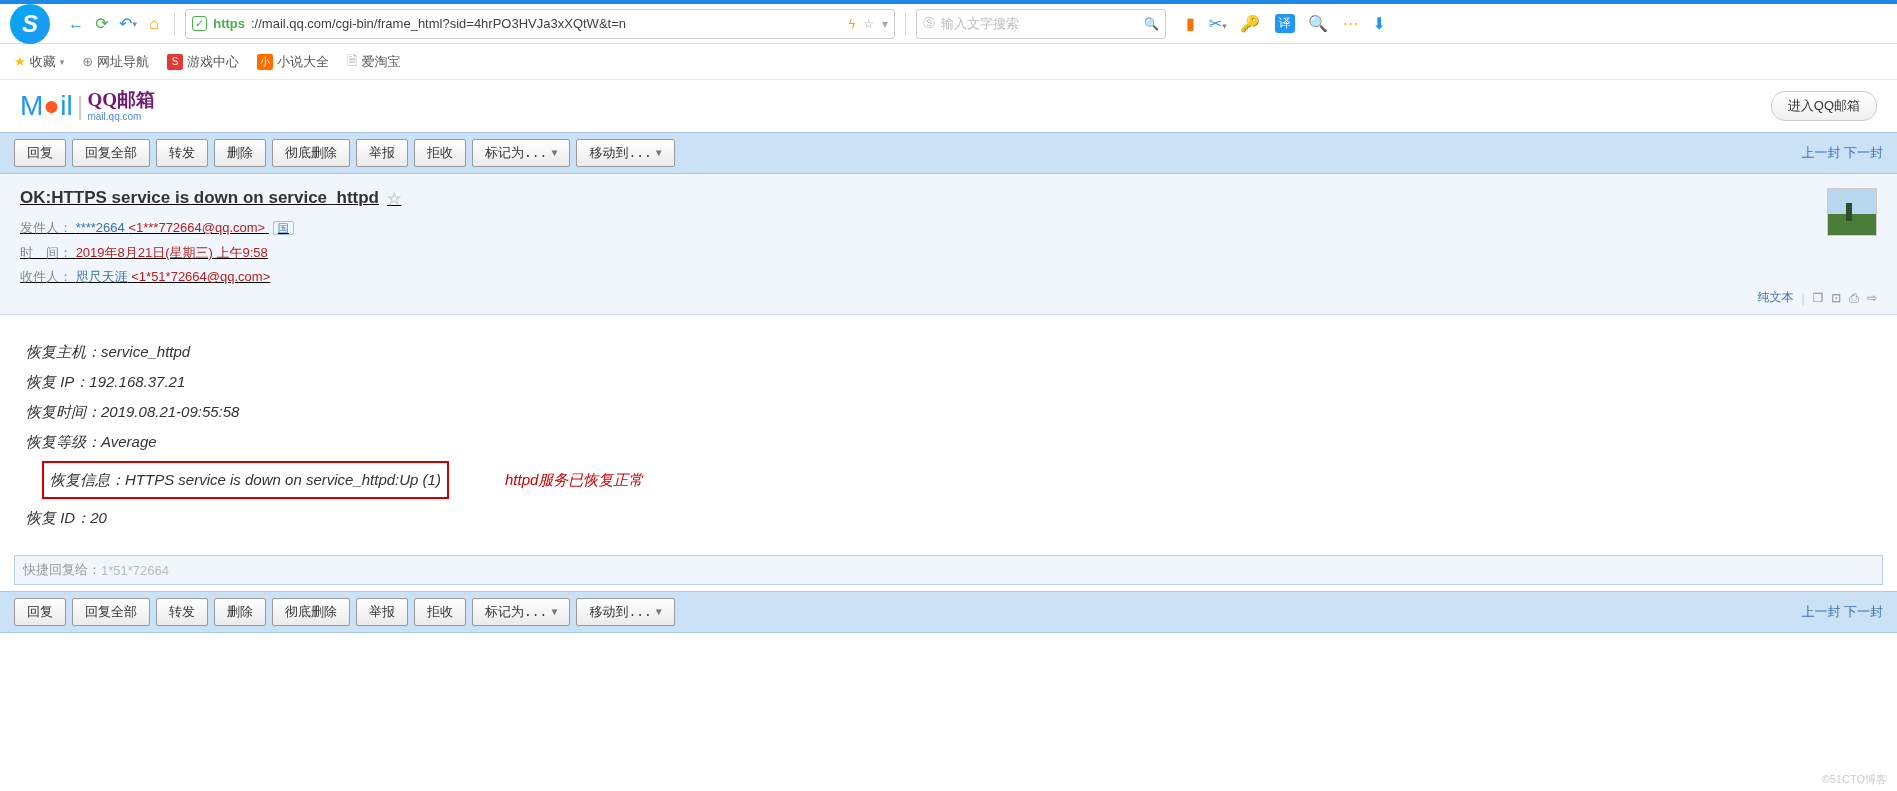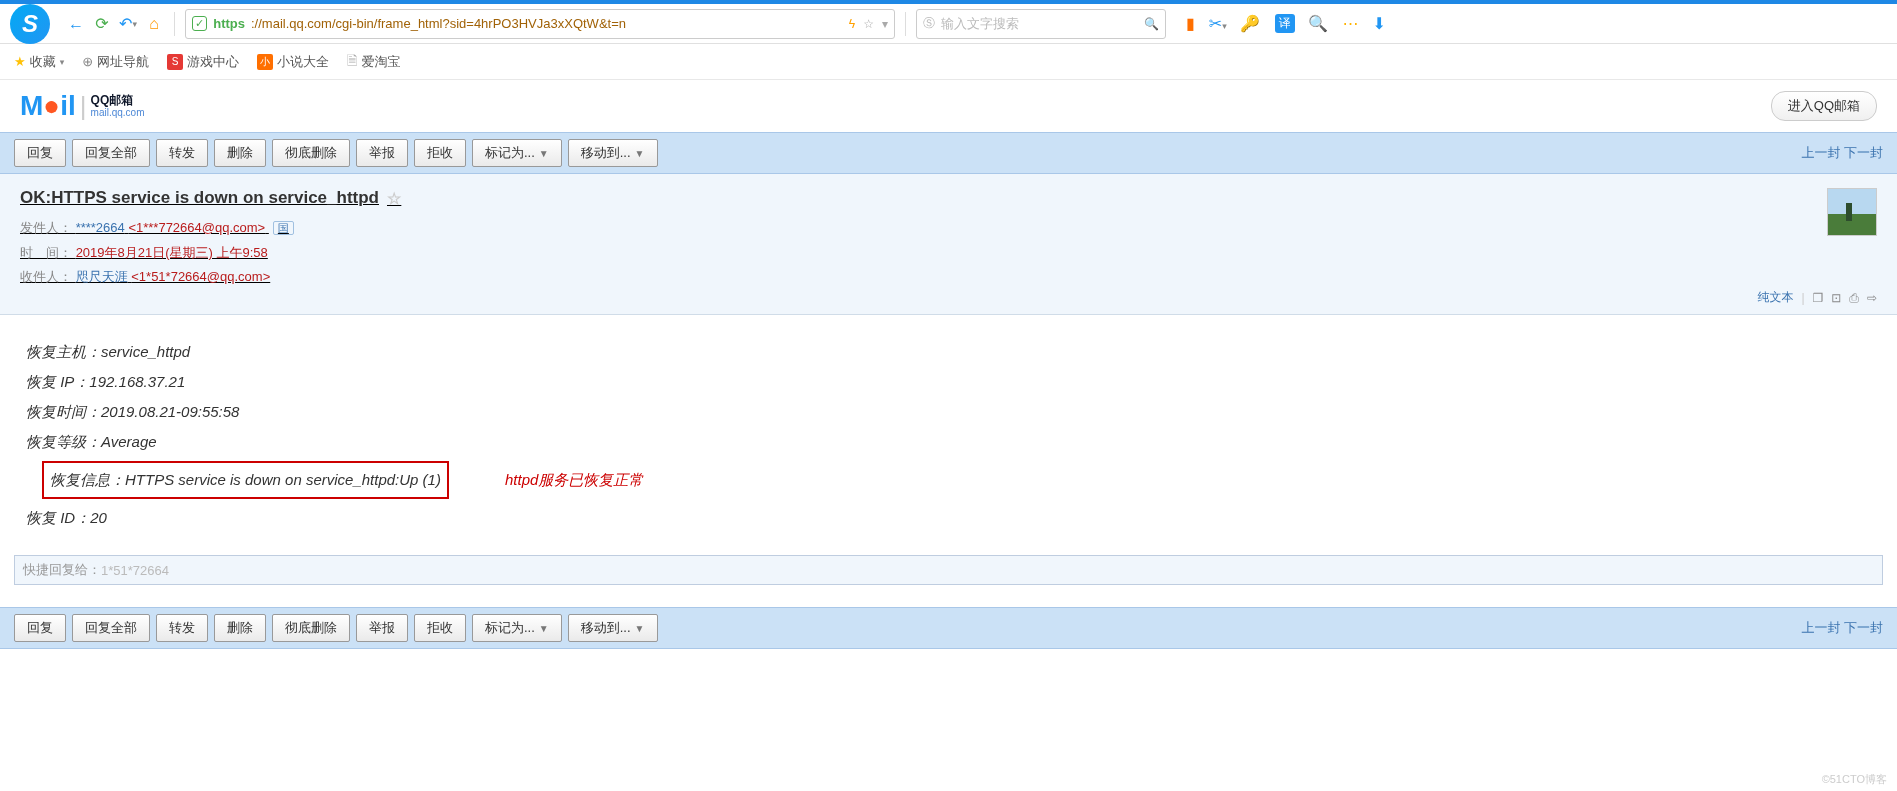--- a/index.html
+++ b/index.html
@@ -8,21 +8,21 @@
     
     .top-accent { height: 4px; background: #1e88e5; }
     .browser-row { display: flex; align-items: center; height: 40px; padding: 0 10px; gap: 6px; border-bottom: 1px solid #e0e0e0; }
     .logo-s { width: 40px; height: 40px; border-radius: 50%; background: linear-gradient(135deg, #03a9f4, #2196f3); position: relative; margin-right: 10px; display:flex;align-items:center;justify-content:center;color:#fff;font-size:24px;font-weight:bold;font-style:italic;}
     .nav-icon { width: 20px; height: 20px; display: inline-flex; align-items: center; justify-content: center; color: #888; font-size: 16px; cursor: pointer; padding: 0 6px; }
     .nav-icon.green { color: #4caf50; }
     .nav-icon.blue { color: #2196f3; }
     .sep { width: 1px; height: 24px; background: #ddd; margin: 0 4px; }
     .url-bar { display: flex; align-items: center; height: 30px; border: 1px solid #ccc; border-radius: 3px; flex: 0 0 710px; padding: 0 6px; gap: 6px; }
     .url-https { color: #4caf50; font-weight: bold; font-size: 13px; }
-    .url-rest { color: #a16207; font-size: 13px; white-space: nowrap; overflow: hidden; flex: 1; }
+    .url-rest { color: #404040; font-size: 13px; white-space: nowrap; overflow: hidden; flex: 1; }
     .url-actions { display: flex; gap: 8px; color: #aaa; margin-left: 10px; }
     .search-box { display: flex; align-items: center; height: 30px; border: 1px solid #ccc; border-radius: 3px; width: 250px; padding: 0 6px; gap: 6px; color: #aaa; }
     .search-box input { border: none; outline: none; flex: 1; font-size: 13px; color: #333; }
     .search-box input::placeholder { color: #bbb; }
     .right-icons { display: flex; gap: 14px; align-items: center; margin-left: 14px; }
     .ri { font-size: 16px; cursor: pointer; }
     .scissors { color: #2196f3; }
     .key { color: #ffa000; }
     .translate { background: #2196f3; color: #fff; border-radius: 3px; padding: 1px 4px; font-size: 12px; }
     .teal { color: #009688; }
@@ -34,29 +34,29 @@
     .bk { display: flex; align-items: center; gap: 4px; color: #555; font-size: 13px; cursor: pointer; }
     .star-y { color: #ffc107; }
     .globe { color: #888; }
     .red-sq { background:#e53935;color:#fff;width:16px;height:16px;display:inline-flex;align-items:center;justify-content:center;border-radius:2px;font-size:10px;}
     .orange-sq { background:#ff6f00;color:#fff;width:16px;height:16px;display:inline-flex;align-items:center;justify-content:center;border-radius:2px;font-size:10px;}
     .doc-ic { color:#aaa; }
 
     
     .mail-header { display: flex; align-items: center; justify-content: space-between; padding: 10px 20px; }
     .mail-logo { display: flex; align-items: center; gap: 4px; }
-    .mail-logo .m { font-size: 28px; font-weight: bold; color: #2196f3; }
+    .mail-logo .m { font-size: 28px; font-weight: normal; color: #2196f3; }
     .mail-logo .sub { display:flex;flex-direction:column;line-height:1.1;}
-    .mail-logo .sub .cn { color:#0f172a;font-size:12px;font-weight:bold;}
+    .mail-logo .sub .cn { color:#701a75;font-size:19px;font-weight:bold;font-family:Liberation Serif, serif;}
     .mail-logo .sub .en { color:#4d88d6;font-size:10px;}
     .enter-btn { border: 1px solid #ccc; background: linear-gradient(#fff,#f0f0f0); padding: 5px 16px; border-radius: 14px; cursor: pointer; font-size: 13px; color: #333; }
 
     
     .mail-toolbar { background: #cbe1f6; border-top: 1px solid #a9c7e8; border-bottom: 1px solid #a9c7e8; padding: 6px 14px; display: flex; align-items: center; gap: 6px; }
-    .tb-btn { border: 1px solid #999; background: linear-gradient(#fff,#eaeaea); padding: 4px 12px; border-radius: 2px; cursor: pointer; font-size: 13px; color: #333; white-space:nowrap; display:inline-flex;align-items:center;gap:4px;}
+    .tb-btn { border: 1px solid #999; background: linear-gradient(#fff,#eaeaea); padding: 4px 12px; border-radius: 2px; cursor: pointer; font-size: 13px; color: #333; white-space:nowrap; display:inline-flex;align-items:center;gap:4px;font-family:Liberation Mono, monospace;}
     .tb-btn .car { color:#777;font-size:10px;}
     .nav-text { margin-left: auto; color: #3b73af; font-size: 13px; cursor: pointer; }
 
     
     .msg-header { background: #f0f6fc; border-bottom: 1px solid #d0dce8; padding: 14px 20px 24px; position: relative; text-decoration: underline; }
     .msg-subject { font-size: 17px; font-weight: bold; color: #333; display: flex; align-items: center; gap: 8px; }
     .star-off { color: #ccc; font-size: 16px; cursor: pointer; }
     .msg-meta { margin-top: 8px; color: #888; font-size: 13px; line-height: 1.9; }
     .msg-meta .val { color: #b91c1c; }
     .msg-meta .chip { border:1px solid #a0c0e0;color:#3b73af;padding:0 4px;border-radius:2px;font-size:11px;margin-left:4px;}
@@ -67,21 +67,21 @@
     .hdr-actions .divider{color:#ccc;}
     .hdr-actions .ic{cursor:pointer;}
 
     
     .msg-body { padding: 22px 26px; font-size: 15px; color: #333; line-height: 2.0; font-style: italic; }
     .info-box { border: 2px solid #cc0000; padding: 2px 6px; display: inline-block; margin: 4px 16px; }
     .annotation { color: #cc0000; font-size: 15px; margin-left: 40px; }
     .info-row{display:flex;align-items:center;}
 
     
-    .quick-reply-wrap { padding: 0 14px 22px; }
+    .quick-reply-wrap { padding: 0 14px 6px; }
     .quick-reply { border: 1px solid #bfcde0; background: #f0f6fc; padding: 6px 8px; color: #999; font-size: 13px; height: 30px; display: flex; align-items: center; }
 
     
     .watermark { position: fixed; bottom: 4px; right: 10px; color: #ccc; font-size: 11px; }
   </style>
 </head>
 <body>
 
 <div class="top-accent"></div>
 

